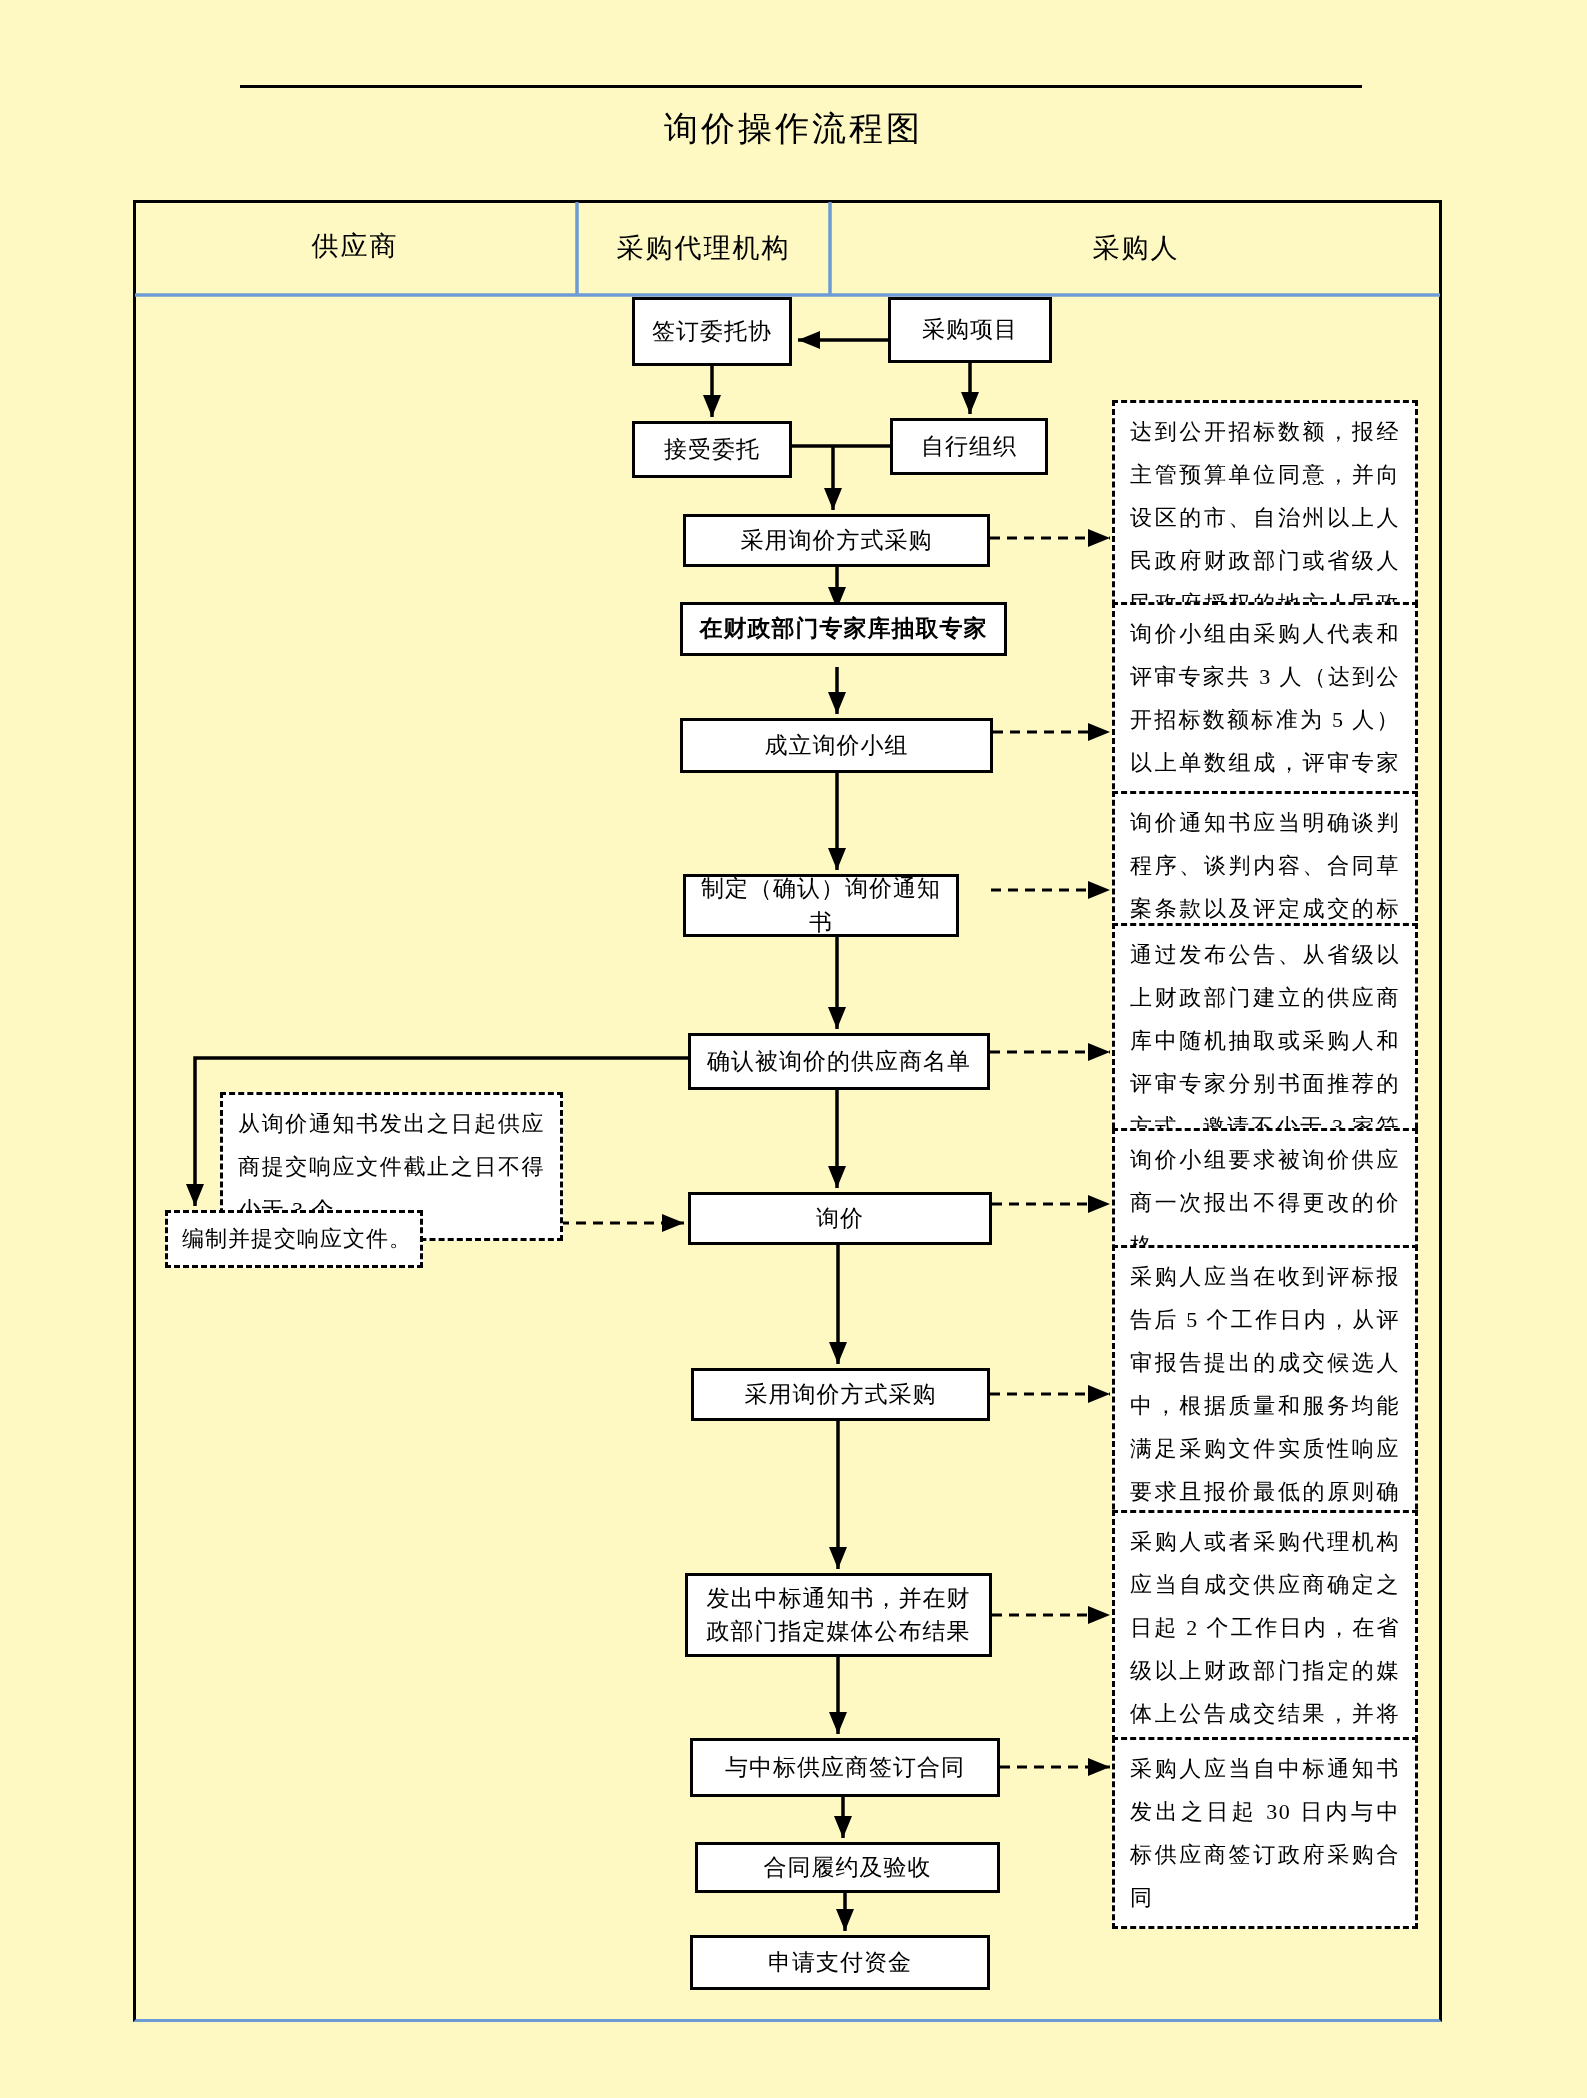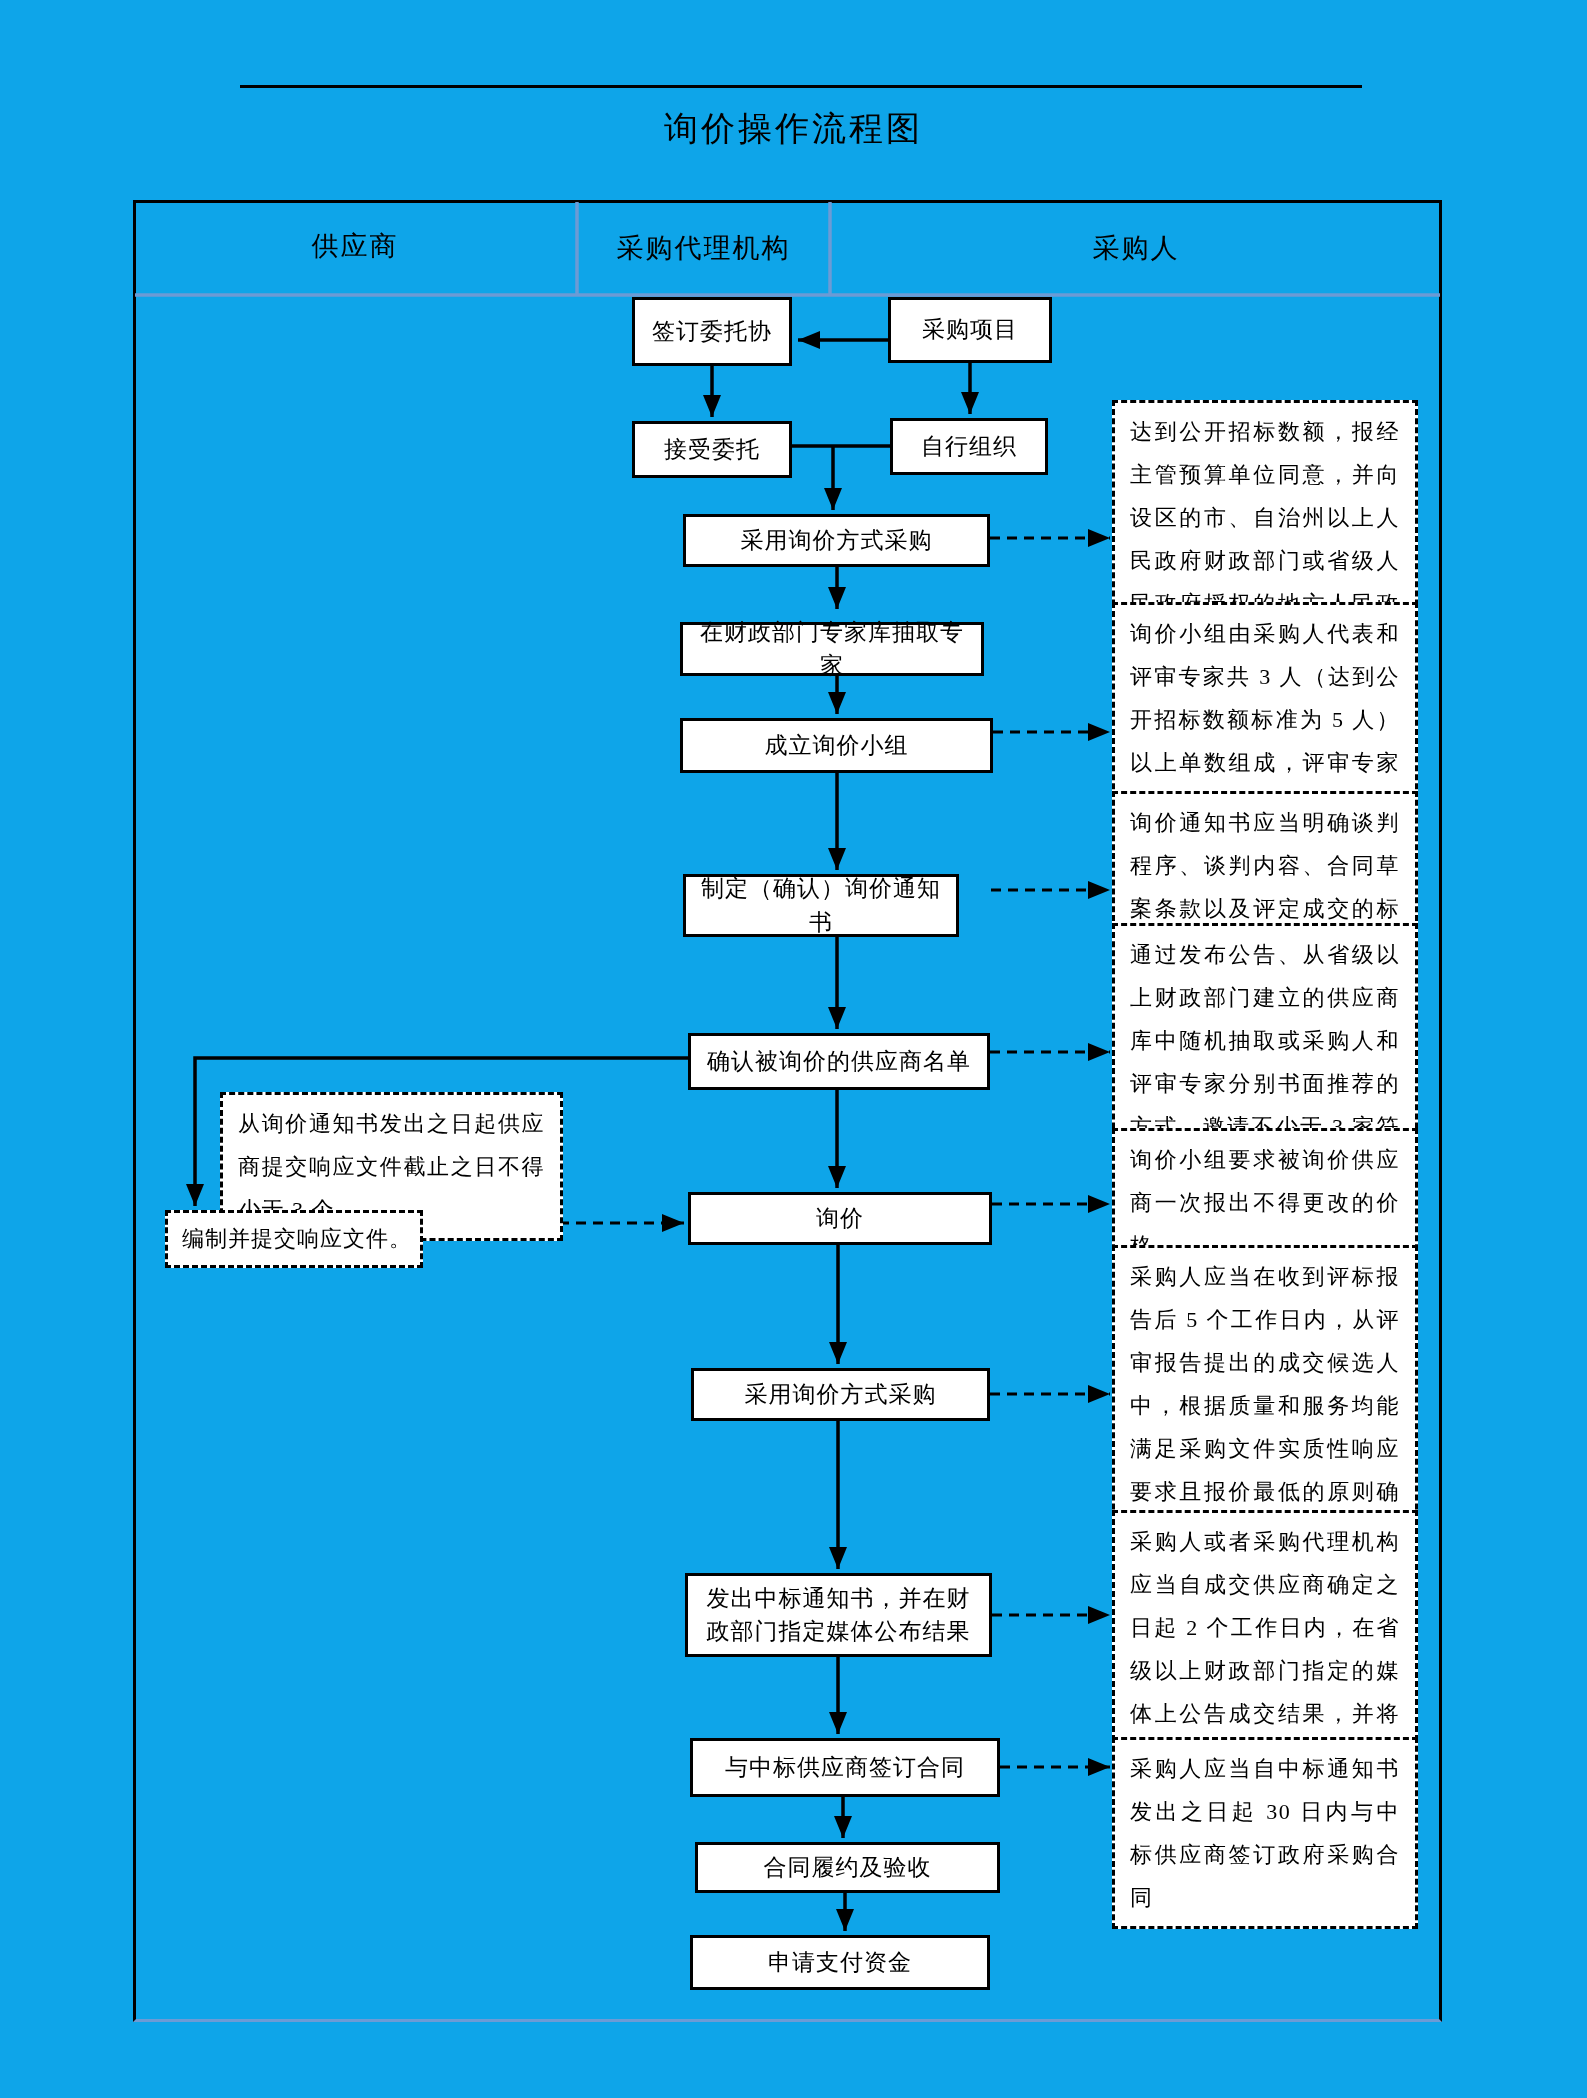--- a/index.html
+++ b/index.html
@@ -1,17 +1,17 @@
 <!DOCTYPE html>
 <html><head>
 <meta charset="utf-8">
 <style>
   html,body{margin:0;padding:0;background:#ffffff;}
   .page{
-    position:relative;width:1587px;height:2098px;background:#0ea5e9;
+    position:relative;width:1587px;height:2098px;background:#fef9c3;
     font-family:"Liberation Serif",serif;color:#000;overflow:hidden;
   }
   .top-rule{position:absolute;left:240px;top:85px;width:1122px;height:3px;background:#000;}
   .doc-title{
     position:absolute;left:0;top:106px;width:1587px;text-align:center;
     font-size:34px;letter-spacing:3px;
   }
   .big-box{
     position:absolute;left:133px;top:200px;width:1309px;height:1822px;
     border:3px solid #000;border-bottom-color:#6c9bd5;box-sizing:border-box;
@@ -91,21 +91,21 @@
     <line class="d" x1="1000" y1="1767" x2="1110" y2="1767" marker-end="url(#ah)"></line>
     <line class="d" x1="512" y1="1178" x2="512" y2="1213" marker-end="url(#ah)"></line>
     <line class="d" x1="423" y1="1223" x2="684" y2="1223" marker-end="url(#ah)"></line>
   </svg>
 
   <div class="node" style="left:632px;top:297px;width:160px;height:69px;">签订委托协</div>
   <div class="node" style="left:888px;top:297px;width:164px;height:66px;">采购项目</div>
   <div class="node" style="left:632px;top:421px;width:160px;height:57px;">接受委托</div>
   <div class="node" style="left:890px;top:418px;width:158px;height:57px;">自行组织</div>
   <div class="node" style="left:683px;top:514px;width:307px;height:53px;">采用询价方式采购</div>
-  <div class="node" style="left:680px;top:622px;width:304px;height:54px;">在财政部门专家库抽取专家</div>
+  <div class="node" style="left:680px;top:602px;width:327px;height:54px;font-weight:bold;">在财政部门专家库抽取专家</div>
   <div class="node" style="left:680px;top:718px;width:313px;height:55px;">成立询价小组</div>
   <div class="node" style="left:683px;top:874px;width:276px;height:63px;">制定（确认）询价通知书</div>
   <div class="node" style="left:688px;top:1033px;width:302px;height:57px;">确认被询价的供应商名单</div>
   <div class="node" style="left:688px;top:1192px;width:304px;height:53px;">询价</div>
   <div class="node" style="left:691px;top:1368px;width:299px;height:53px;">采用询价方式采购</div>
   <div class="node" style="left:685px;top:1573px;width:307px;height:84px;">发出中标通知书，并在财政部门指定媒体公布结果</div>
   <div class="node" style="left:690px;top:1738px;width:310px;height:59px;">与中标供应商签订合同</div>
   <div class="node" style="left:695px;top:1842px;width:305px;height:51px;">合同履约及验收</div>
   <div class="node" style="left:690px;top:1935px;width:300px;height:55px;">申请支付资金</div>
 

